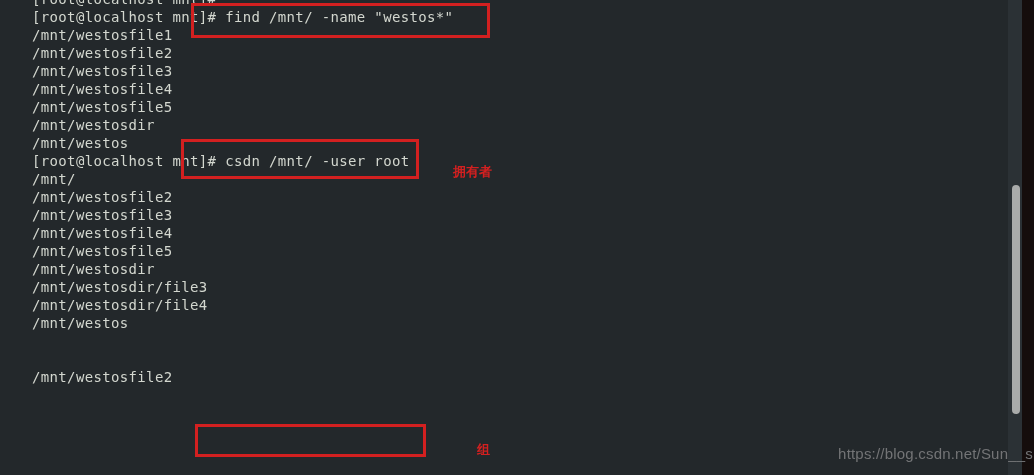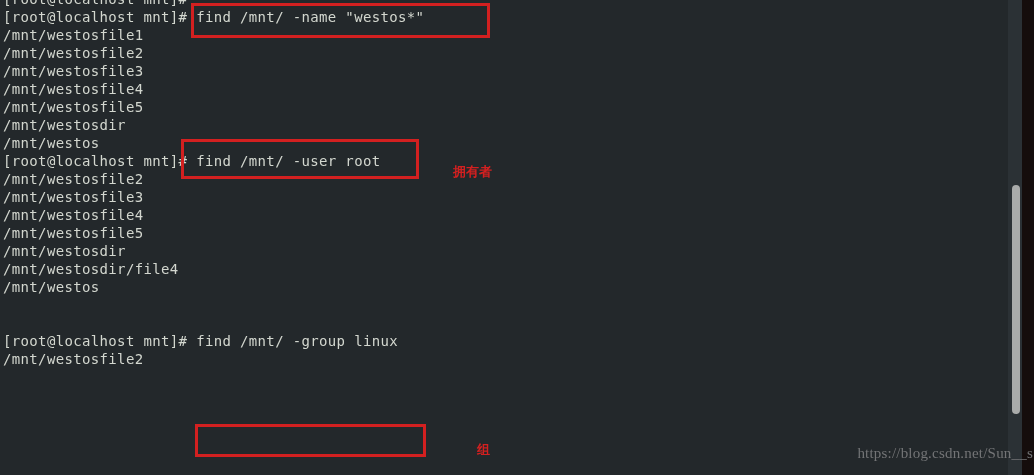--- a/index.html
+++ b/index.html
@@ -17,20 +17,21 @@
     top: -10px;
     width: 1000px;
   }
   .term-line {
     height: 18px;
     line-height: 18px;
     font-size: 14px;
     letter-spacing: 0.35px;
     color: #d3d7cf;
     white-space: pre;
+    margin-left: 29px;
   }
   .anno-box {
     position: absolute;
     border: 3px solid #d32020;
     box-sizing: border-box;
     background: transparent;
   }
   .anno-label {
     position: absolute;
     font-family: "DejaVu Sans", sans-serif;
@@ -62,21 +63,21 @@
     left: 1022px;
     top: 0;
     width: 12px;
     height: 475px;
     background: #150d0c;
   }
   .watermark {
     position: absolute;
     right: 1px;
     top: 445px;
-    font-family: Liberation Serif, serif;
+    font-family: Liberation Sans, sans-serif;
     font-size: 15px;
     color: #737476;
     letter-spacing: 0.2px;
     z-index: 5;
     white-space: nowrap;
   }
 </style>
 </head>
 <body>
 
@@ -85,31 +86,32 @@
   <div class="terminal" id="terminal-output">
       <div class="term-line">[root@localhost mnt]#</div>
       <div class="term-line">[root@localhost mnt]# find /mnt/ -name "westos*"</div>
       <div class="term-line">/mnt/westosfile1</div>
       <div class="term-line">/mnt/westosfile2</div>
       <div class="term-line">/mnt/westosfile3</div>
       <div class="term-line">/mnt/westosfile4</div>
       <div class="term-line">/mnt/westosfile5</div>
       <div class="term-line">/mnt/westosdir</div>
       <div class="term-line">/mnt/westos</div>
-      <div class="term-line">[root@localhost mnt]# find /mnt/ -user root</div>
+      <div class="term-line">[root@localhost mnt]# csdn /mnt/ -user root</div>
+      <div class="term-line">/mnt/</div>
       <div class="term-line">/mnt/westosfile2</div>
       <div class="term-line">/mnt/westosfile3</div>
       <div class="term-line">/mnt/westosfile4</div>
       <div class="term-line">/mnt/westosfile5</div>
       <div class="term-line">/mnt/westosdir</div>
+      <div class="term-line">/mnt/westosdir/file3</div>
       <div class="term-line">/mnt/westosdir/file4</div>
       <div class="term-line">/mnt/westos</div>
       <div class="term-line">&nbsp;</div>
       <div class="term-line">&nbsp;</div>
-      <div class="term-line">[root@localhost mnt]# find /mnt/ -group linux</div>
       <div class="term-line">/mnt/westosfile2</div>
     </div>
 
   <div id="annotation-layer">
       <div class="anno-box" style="left: 191px; top: 3px; width: 299px; height: 35px; border-color: rgb(211, 32, 32);"></div>
       <div class="anno-box" style="left: 181px; top: 139px; width: 238px; height: 40px; border-color: rgb(211, 32, 32);"></div>
       <div class="anno-box" style="left: 195px; top: 424px; width: 231px; height: 33px; border-color: rgb(211, 32, 32);"></div>
       <div class="anno-label" style="left: 453px; top: 164px; color: rgb(211, 32, 32);">拥有者</div>
       <div class="anno-label" style="left: 477px; top: 442px; color: rgb(211, 32, 32);">组</div>
     </div>

